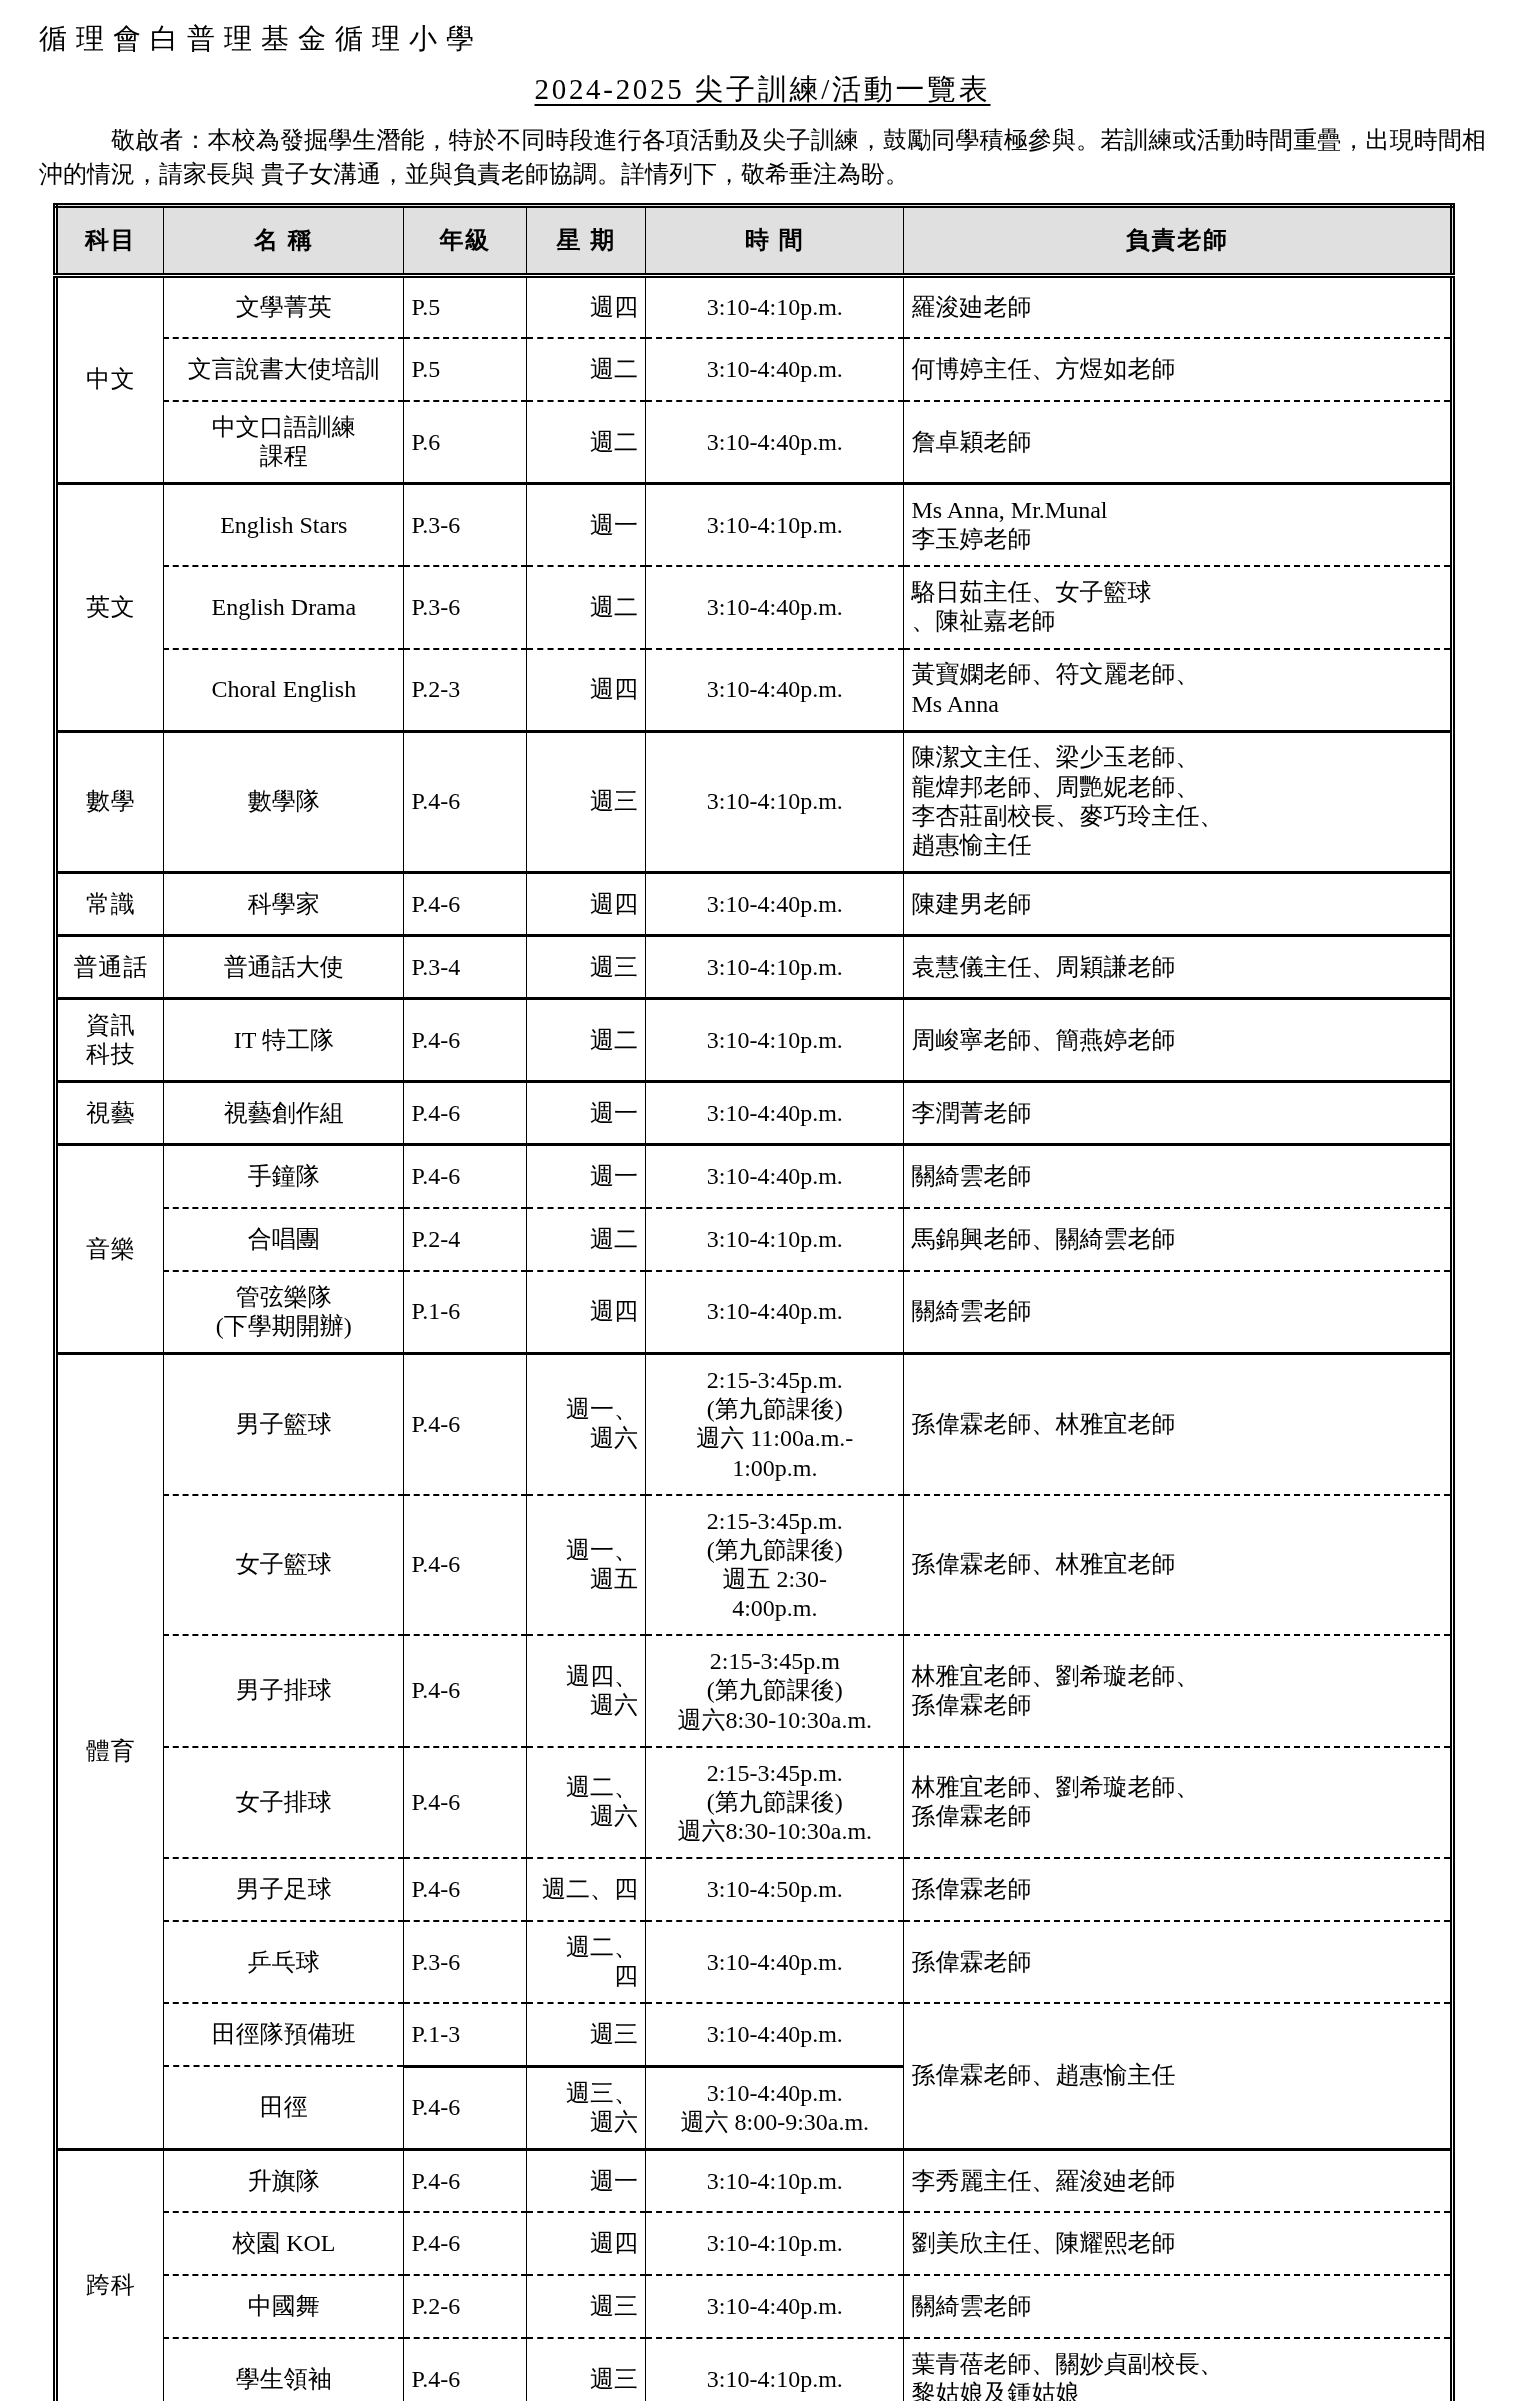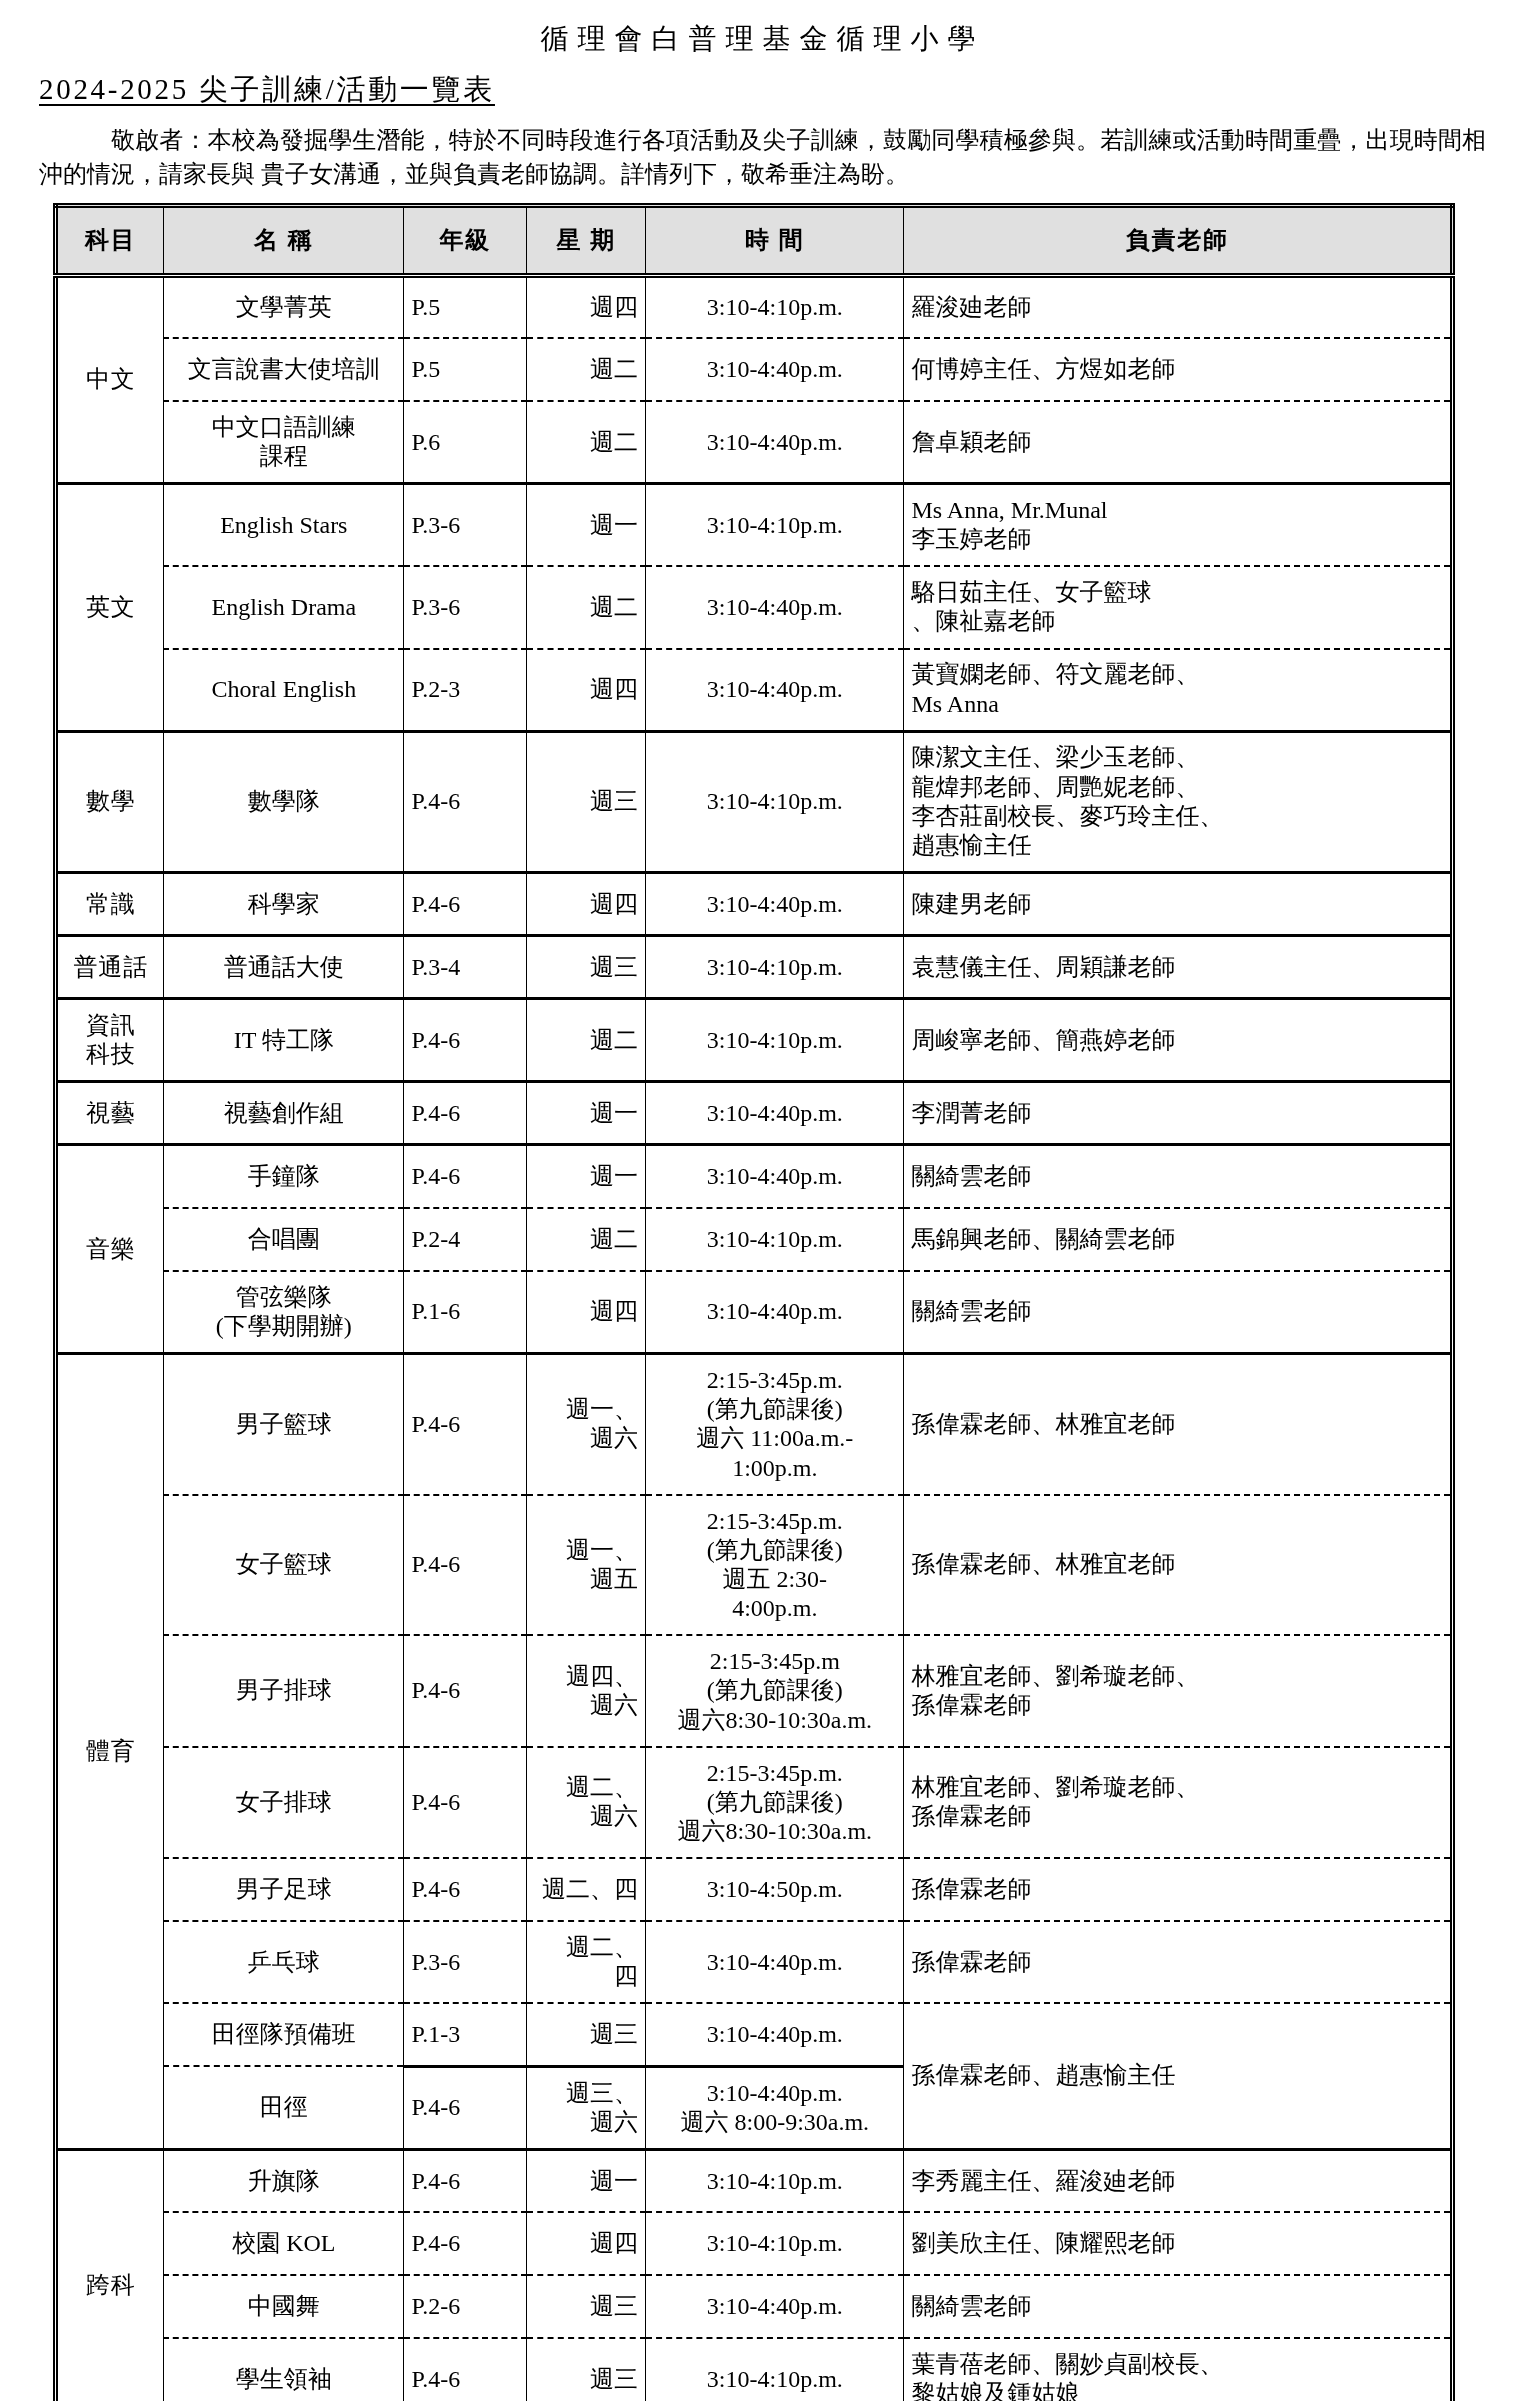--- a/index.html
+++ b/index.html
@@ -8,28 +8,28 @@
     width: 1525px;
     min-height: 2401px;
     margin: 0 auto;
     background: #ffffff;
     color: #000;
     font-family: "Liberation Serif", "DejaVu Serif", serif;
     box-sizing: border-box;
     padding: 16px 39px 27px 39px;
   }
   .school-title {
-    text-align: center;
+    text-align: left;
     font-size: 28px;
     font-weight: 500;
     letter-spacing: 9px;
     margin: 3.6px 0 12.6px 0;
   }
   .doc-title {
-    text-align: left;
+    text-align: center;
     font-size: 29px;
     font-weight: 500;
     letter-spacing: 2.7px;
     text-decoration: underline;
     text-underline-offset: 5.4px;
     margin: 0 0 12.6px 0;
   }
   .intro {
     font-size: 24px;
     line-height: 1.44;

